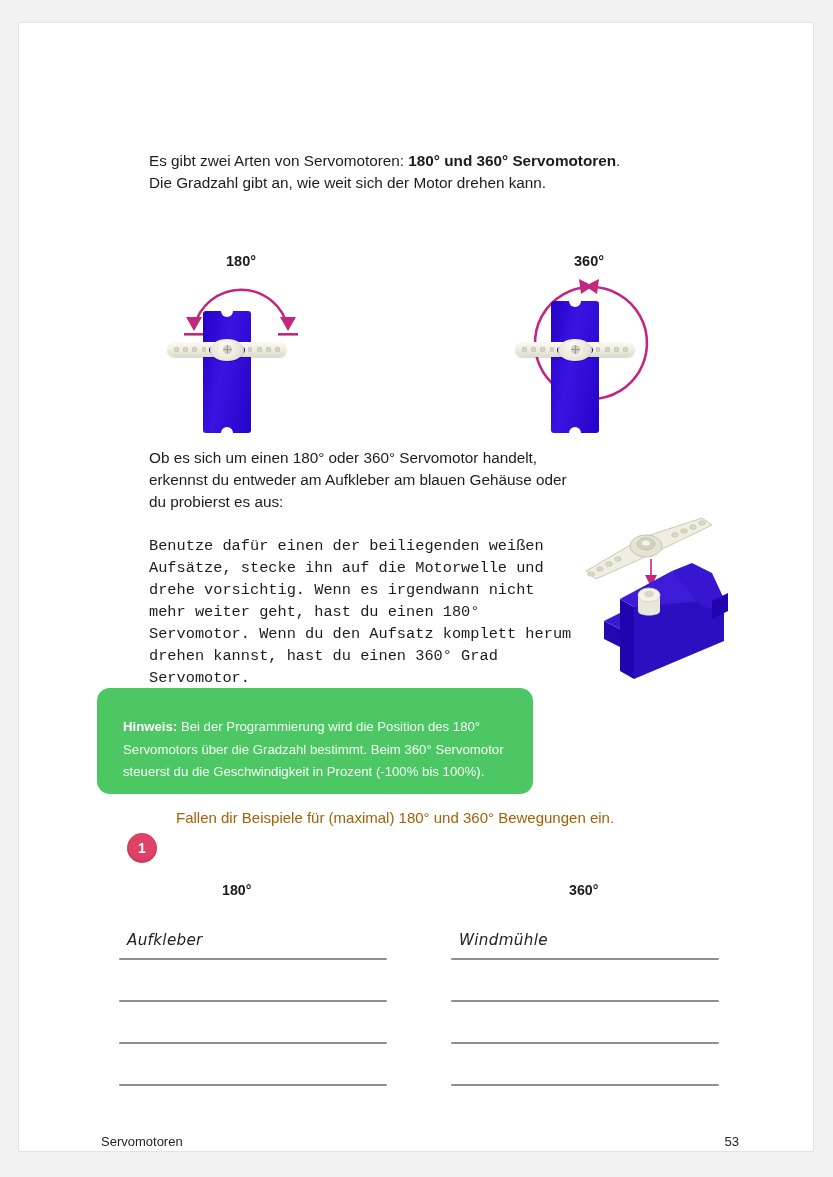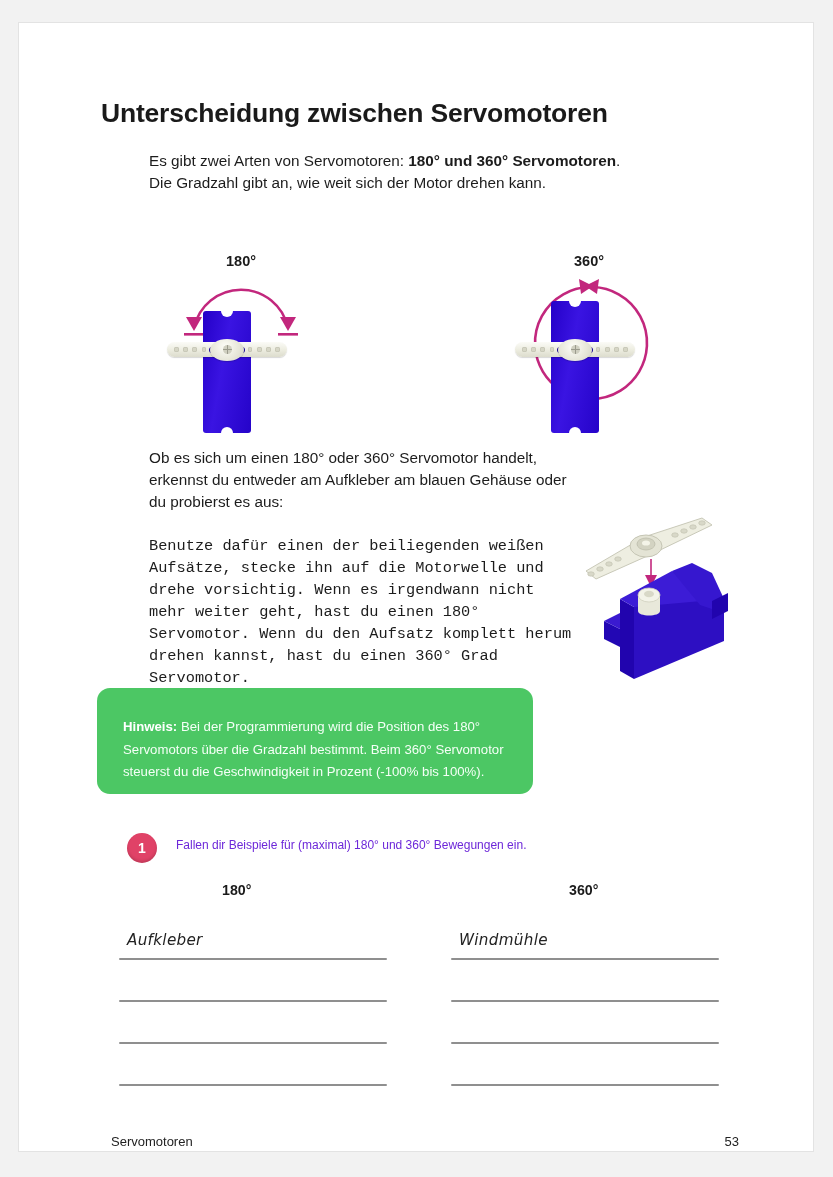--- a/index.html
+++ b/index.html
@@ -96,53 +96,52 @@
 
   
   .badge{
     position:absolute;left:108px;top:810px;width:30px;height:30px;
     border-radius:50%;background:#e04267;
     box-shadow:inset 0 -2px 3px rgba(0,0,0,.14);
     color:#fff;font-size:14px;font-weight:700;
     display:flex;align-items:center;justify-content:center;
   }
   .task-text{
-    position:absolute;left:157px;top:815px;
-    font-size:12px;color:#6d28d9;
+    position:absolute;left:157px;top:786px;
+    font-size:15px;color:#a16207;
   }
   .col-cap{
     position:absolute;top:859px;
     font-size:14.2px;font-weight:700;color:#1a1a1a;
   }
   .cap-l{left:203px;}
   .cap-r{left:550px;}
   .answer{
     position:absolute;
     font-family:"DejaVu Sans", sans-serif;
     font-size:15.2px;color:#222;font-style:italic;
     letter-spacing:.3px;
   }
   .rule{
     position:absolute;height:1.5px;background:#8f8f8f;border-radius:1px;
   }
 
   
   .foot{
     position:absolute;top:1111px;
-    font-size:13px;color:#222;margin-left:10px;
+    font-size:13px;color:#222;
   }
   .foot-l{left:82px;}
   .foot-r{left:auto;right:74px;}
 </style>
 </head>
 <body>
 
 <div class="page">
 
-  <div class="h1">Unterscheidung zwischen Servomotoren</div>
 
   <div class="para p-intro">
     <span>Es gibt zwei Arten von Servomotoren: </span><b>180° und 360° Servomotoren</b><span>.</span><br>
     <span>Die Gradzahl gibt an, wie weit sich der Motor drehen kann.</span>
   </div>
 
   <div class="diagram" style="left:122px;top:230px;width:200px;height:190px;">
     <div class="diag-cap">180°</div>
 
     <svg class="arcsvg" width="200" height="190">

